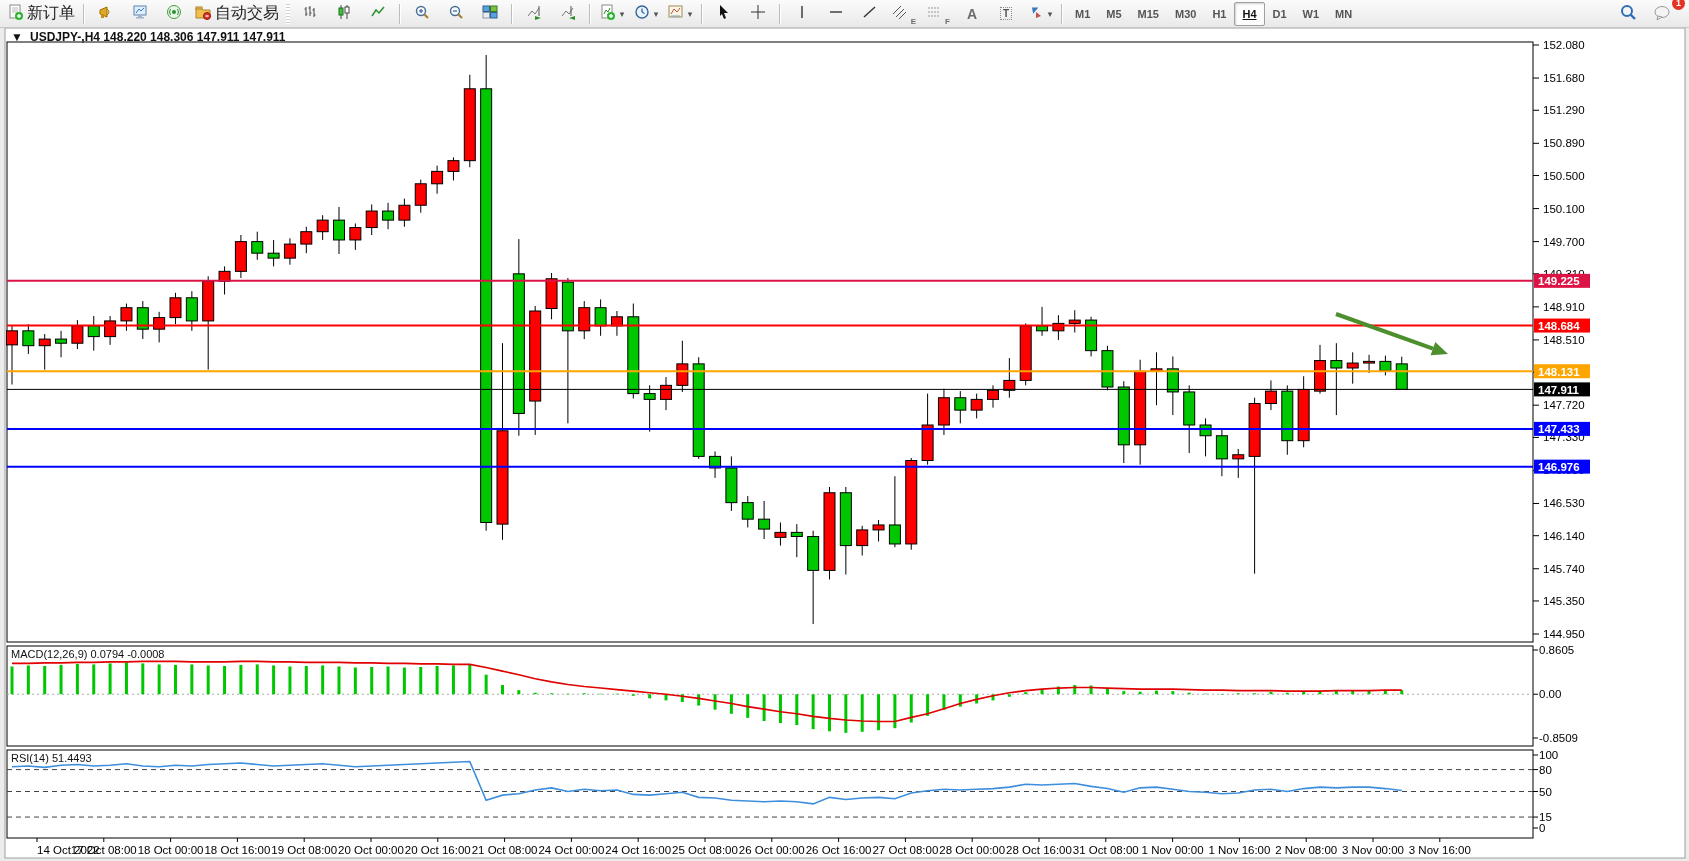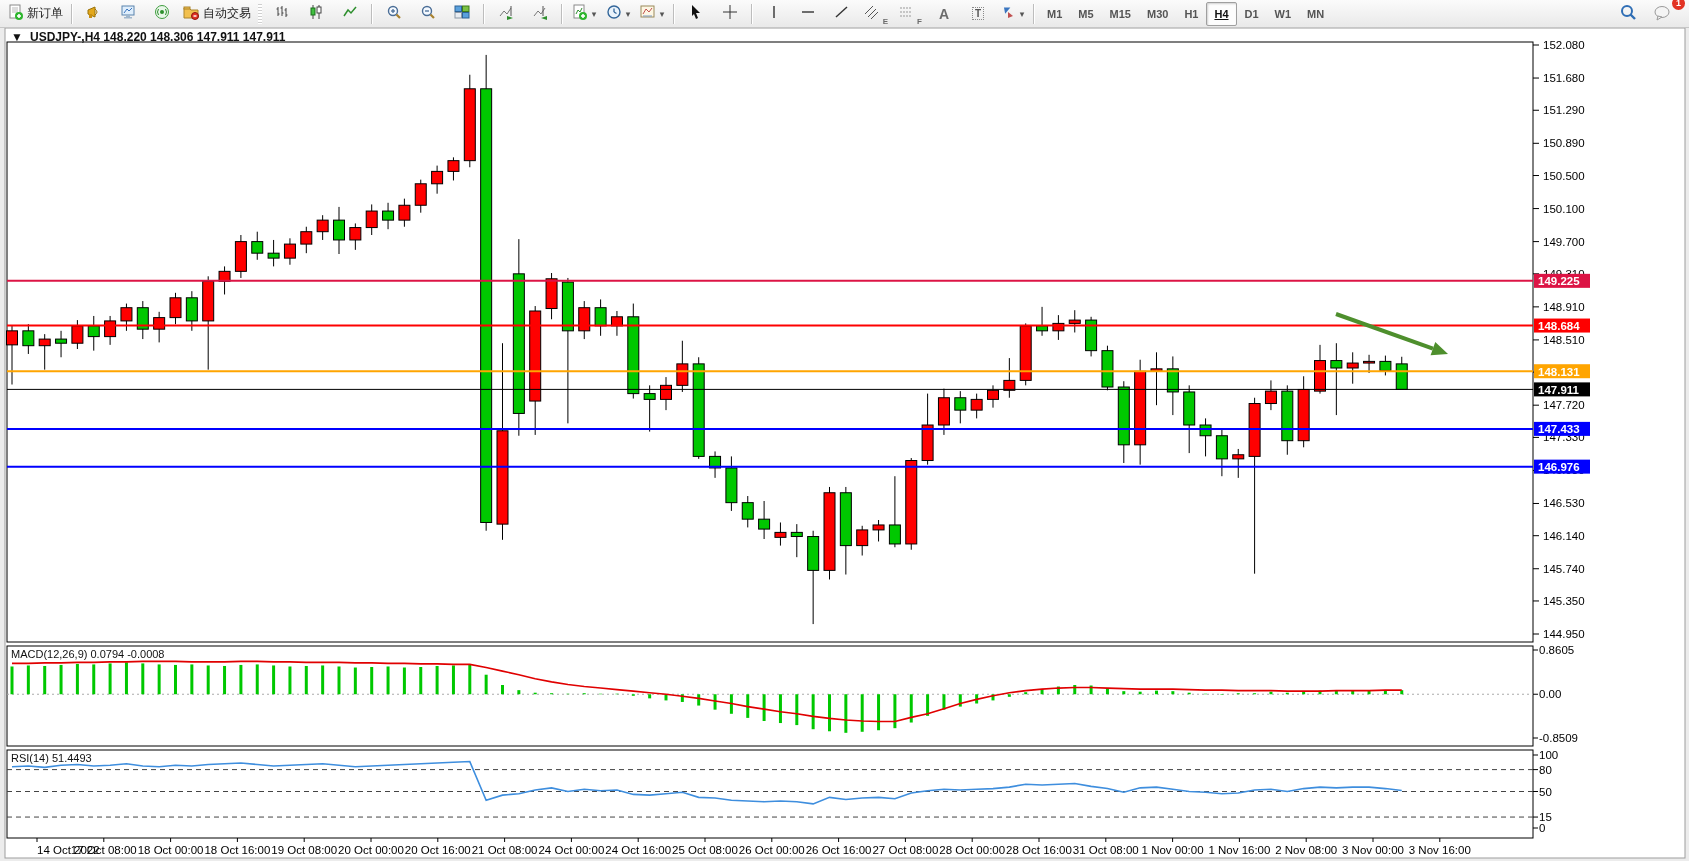--- a/index.html
+++ b/index.html
@@ -3,21 +3,21 @@
 <meta charset="utf-8">
 <style>
   html,body{margin:0;padding:0;width:1689px;height:861px;overflow:hidden;
     background:#ececec;font-family:"Liberation Sans",sans-serif;}
   .toolbar{position:absolute;top:0;left:0;width:1689px;height:28px;z-index:5;
     background:linear-gradient(#fbfbfb,#e9e9e9);border-bottom:1px solid #c6c6c6;
     display:flex;align-items:center;padding-left:4px;box-sizing:border-box;}
   .tb-btn{height:24px;min-width:26px;display:flex;align-items:center;justify-content:center;
     gap:3px;padding:0 3px;border:1px solid transparent;border-radius:2px;color:#333;
     font-size:12px;cursor:default;}
-  .tb-lbl{font-size:12px;color:#222;white-space:nowrap;}
+  .tb-lbl{font-size:16px;color:#222;white-space:nowrap;}
   .tb-sep{width:0;height:20px;border-left:1px solid #bdbdbd;border-right:1px solid #fff;margin:0 4px;}
   .grip{width:4px;height:20px;margin:0 3px;background:repeating-linear-gradient(#cfcfcf 0 1px,#fff 1px 3px);}
   .tf-btn{height:22px;padding:0 7px;font-size:11px;color:#555;display:flex;align-items:center;
     border:1px solid transparent;border-radius:2px;font-weight:bold;}
   .tf-btn.active{background:#fdfdfd;border:1px solid #9f9f9f;box-shadow:inset 1px 1px 2px #d0d0d0;color:#111;text-decoration:underline;}
   .tb-right{margin-left:auto;display:flex;align-items:center;margin-right:10px;}
   .letter-ico{font-size:12px;color:#6b6b6b;font-weight:bold;}
   .t-box{border:1px dotted #8a8a8a;padding:0 2px;font-weight:bold;color:#555;font-size:10px;}
   .dd{font-size:9px;color:#555;margin-left:1px;}
   .badge{position:absolute;top:-5px;right:-7px;background:#e23324;color:#fff;border-radius:50%;

